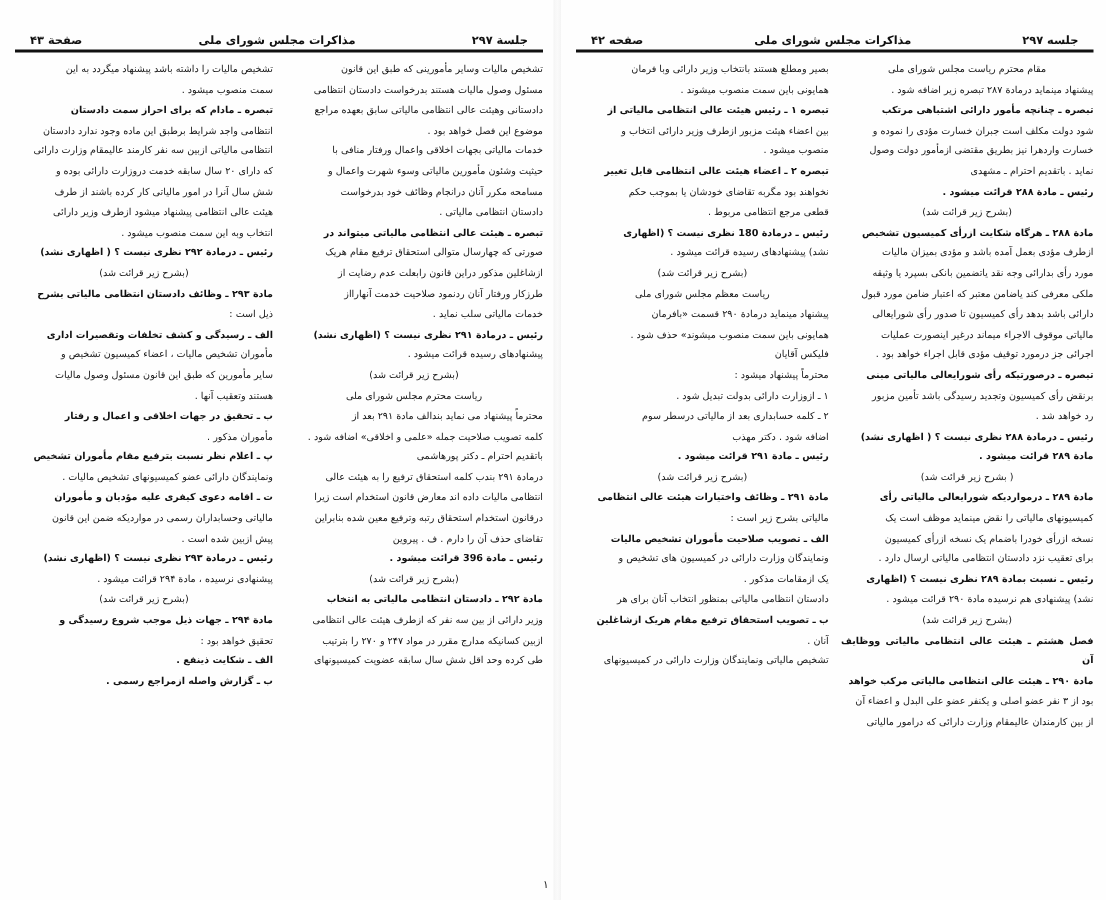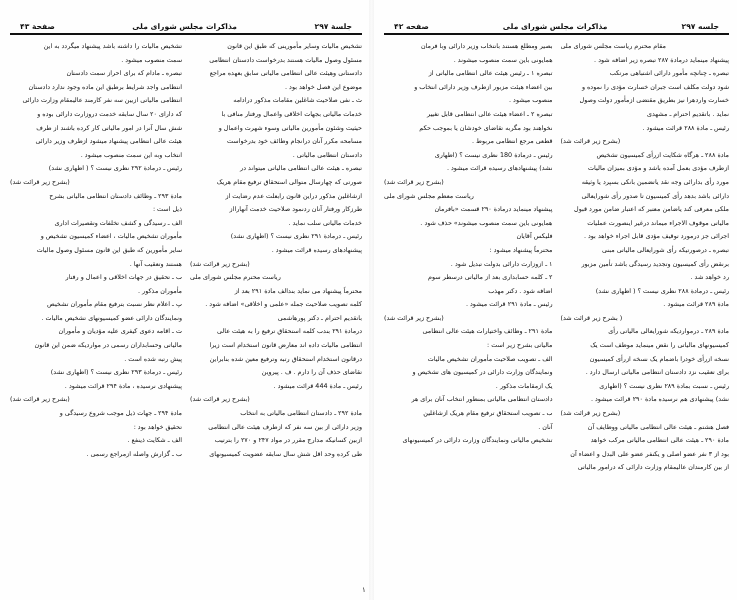--- a/index.html
+++ b/index.html
@@ -29,22 +29,22 @@
     position:absolute; top:40px; bottom:0; display:flex; flex-direction:row-reverse;
     gap:8px;
   }
   .page.left .cols { left:10px; right:6px; }
   .page.right .cols { left:8px; right:8px; }
   .col {
     flex:1; direction:rtl; text-align:justify; font-size:6.4px; line-height:13.6px;
     overflow:hidden;
   }
   .col p { margin:0; }
-  .col .center { text-align:left; }
-  .col .b { font-weight:normal; }
+  .col .center { text-align:center; }
+  .col .b { font-weight:bold; }
   .folio {
     position:absolute; bottom:6px; left:362px; font-size:7px; color:#222;
   }
   .gutter {
     position:absolute; top:0; left:369px; width:5px; height:600px;
     background:linear-gradient(to right,#f4f4f4,#fafafa,#f4f4f4);
   }
 </style>
 </head>
 <body>
@@ -57,42 +57,41 @@
     <span>مذاکرات مجلس شورای ملی</span>
     <span>صفحة ۴۳</span>
   </div>
   <div class="rule"></div>
   <div class="cols">
     <div class="col" id="lp-right">
         <p>تشخیص مالیات وسایر مأمورینی که طبق این قانون</p>
         <p>مسئول وصول مالیات هستند بدرخواست دادستان انتظامی</p>
         <p>دادستانی وهیئت عالی انتظامی مالیاتی سابق بعهده مراجع</p>
         <p>موضوع این فصل خواهد بود .</p>
-        <p class="b">ث ـ نفی صلاحیت شاغلین مقامات مذکور درادامه</p>
         <p>خدمات مالیاتی بجهات اخلاقی واعمال ورفتار منافی با</p>
         <p>حیثیت وشئون مأمورین مالیاتی وسوء شهرت واعمال و</p>
         <p>مسامحه مکرر آنان درانجام وظائف خود بدرخواست</p>
         <p>دادستان انتظامی مالیاتی .</p>
         <p class="b">تبصره ـ هیئت عالی انتظامی مالیاتی میتواند در</p>
         <p>صورتی که چهارسال متوالی استحقاق ترفیع مقام هریک</p>
         <p>ازشاغلین مذکور دراین قانون رابعلت عدم رضایت از</p>
         <p>طرزکار ورفتار آنان ردنمود صلاحیت خدمت آنهارااز</p>
         <p>خدمات مالیاتی سلب نماید .</p>
         <p class="b">رئیس ـ درمادة ۲۹۱ نظری نیست ؟ (اظهاری نشد)</p>
         <p>پیشنهادهای رسیده قرائت میشود .</p>
         <p class="center">(بشرح زیر قرائت شد)</p>
         <p class="center">ریاست محترم مجلس شورای ملی</p>
         <p>محترماً پیشنهاد می نماید بندالف مادة ۲۹۱ بعد از</p>
         <p>کلمه تصویب صلاحیت جمله «علمی و اخلاقی» اضافه شود .</p>
         <p>باتقدیم احترام ـ دکتر پورهاشمی</p>
         <p>درمادة ۲۹۱ بندب کلمه استحقاق ترفیع را به هیئت عالی</p>
         <p>انتظامی مالیات داده اند معارض قانون استخدام است زیرا</p>
         <p>درقانون استخدام استحقاق رتبه وترفیع معین شده بنابراین</p>
         <p>تقاضای حذف آن را دارم .          ف . پیروین</p>
-        <p class="b">رئیس ـ مادة 444 قرائت میشود .</p>
+        <p class="b">رئیس ـ مادة 396 قرائت میشود .</p>
         <p class="center">(بشرح زیر قرائت شد)</p>
         <p class="b">مادة ۲۹۲ ـ دادستان انتظامی مالیاتی به انتخاب</p>
         <p>وزیر دارائی از بین سه نفر که ازطرف هیئت عالی انتظامی</p>
         <p>ازبین کسانیکه مدارج مقرر در مواد ۲۴۷ و ۲۷۰ را بترتیب</p>
         <p>طی کرده وحد اقل شش سال سابقه عضویت کمیسیونهای</p>
       </div>
     <div class="col" id="lp-left">
         <p>تشخیص مالیات را داشته باشد پیشنهاد میگردد به این</p>
         <p>سمت منصوب میشود .</p>
         <p class="b">تبصره ـ مادام که برای احراز سمت دادستان</p>
@@ -109,21 +108,21 @@
         <p class="b">الف ـ رسیدگی و کشف تخلفات وتقصیرات اداری</p>
         <p>مأموران تشخیص مالیات ، اعضاء کمیسیون تشخیص و</p>
         <p>سایر مأمورین که طبق این قانون مسئول وصول مالیات</p>
         <p>هستند وتعقیب آنها .</p>
         <p class="b">ب ـ تحقیق در جهات اخلاقی و اعمال و رفتار</p>
         <p>مأموران مذکور .</p>
         <p class="b">پ ـ اعلام نظر نسبت بترفیع مقام مأموران تشخیص</p>
         <p>ونمایندگان دارائی عضو کمیسیونهای تشخیص مالیات .</p>
         <p class="b">ت ـ اقامه دعوی کیفری علیه مؤدیان و مأموران</p>
         <p>مالیاتی وحسابداران رسمی در مواردیکه ضمن این قانون</p>
-        <p>پیش رتبه شده است .</p>
+        <p>پیش ازبین شده است .</p>
         <p class="b">رئیس ـ درمادة ۲۹۳ نظری نیست ؟ (اظهاری نشد)</p>
         <p>پیشنهادی نرسیده ، مادة ۲۹۴ قرائت میشود .</p>
         <p class="center">(بشرح زیر قرائت شد)</p>
         <p class="b">مادة ۲۹۴ ـ جهات ذیل موجب شروع رسیدگی و</p>
         <p>تحقیق خواهد بود :</p>
         <p class="b">الف ـ شکایت ذینفع .</p>
         <p class="b">ب ـ گزارش واصله ازمراجع رسمی .</p>
       </div>
   </div>
 </div>
@@ -141,22 +140,22 @@
         <p>پیشنهاد مینماید درمادة ۲۸۷ تبصره زیر اضافه شود .</p>
         <p class="b">تبصره ـ چنانچه مأمور دارائی اشتباهی مرتکب</p>
         <p>شود دولت مکلف است جبران خسارت مؤدی را نموده و</p>
         <p>خسارت واردهرا نیز بطریق مقتضی ازمأمور دولت وصول</p>
         <p>نماید .          باتقدیم احترام ـ مشهدی</p>
         <p class="b">رئیس ـ مادة ۲۸۸ قرائت میشود .</p>
         <p class="center">(بشرح زیر قرائت شد)</p>
         <p class="b">مادة ۲۸۸ ـ هرگاه شکایت ازرأی کمیسیون تشخیص</p>
         <p>ازطرف مؤدی بعمل آمده باشد و مؤدی بمیزان مالیات</p>
         <p>مورد رأی بدارائی وجه نقد یاتضمین بانکی بسپرد یا وثیقه</p>
+        <p>ملکی معرفی کند یاضامن معتبر که اعتبار ضامن مورد قبول</p>
         <p>دارائی باشد بدهد رأی کمیسیون تا صدور رأی شورایعالی</p>
-        <p>ملکی معرفی کند یاضامن معتبر که اعتبار ضامن مورد قبول</p>
         <p>مالیاتی موقوف الاجراء میماند درغیر اینصورت عملیات</p>
         <p>اجرائی جز درمورد توقیف مؤدی قابل اجراء خواهد بود .</p>
         <p class="b">تبصره ـ درصورتیکه رأی شورایعالی مالیاتی مبنی</p>
         <p>برنقض رأی کمیسیون وتجدید رسیدگی باشد تأمین مزبور</p>
         <p>رد خواهد شد .</p>
         <p class="b">رئیس ـ درمادة ۲۸۸ نظری نیست ؟ ( اظهاری نشد)</p>
         <p class="b">مادة ۲۸۹ قرائت میشود .</p>
         <p class="center">( بشرح زیر قرائت شد)</p>
         <p class="b">مادة ۲۸۹ ـ درمواردیکه شورایعالی مالیاتی رأی</p>
         <p>کمیسیونهای مالیاتی را نقض مینماید موظف است یک</p>

